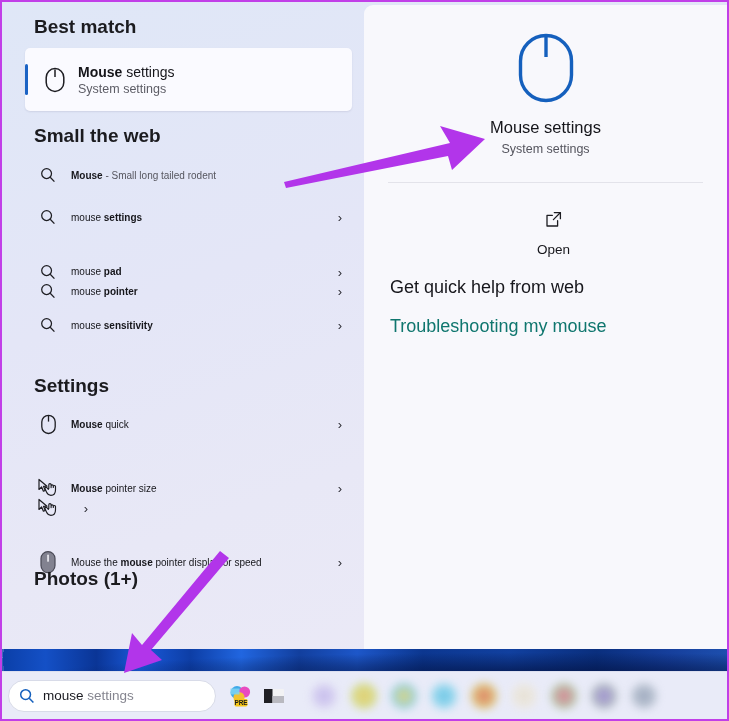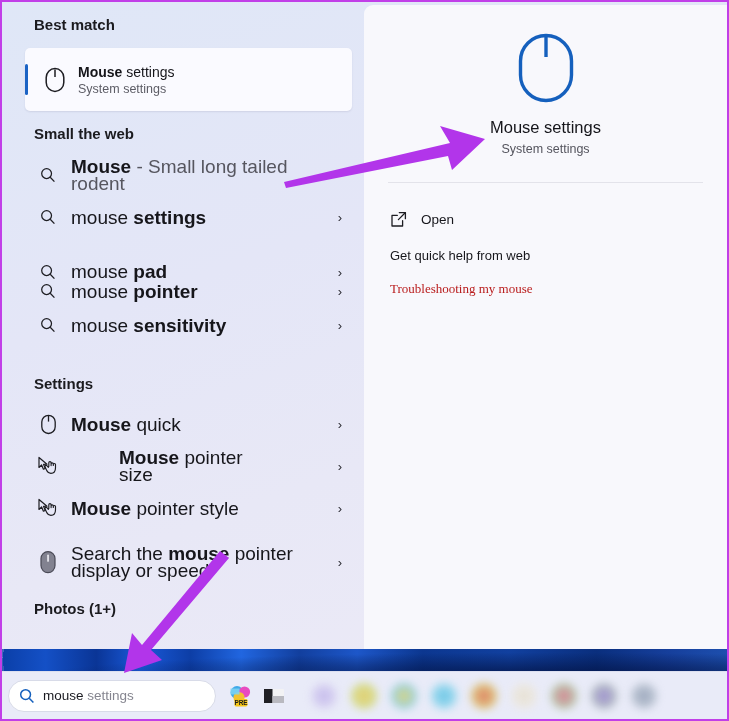--- a/index.html
+++ b/index.html
@@ -29,21 +29,21 @@
 
   
   .results {
     position: absolute;
     left: 0; top: 0;
     width: 360px; height: 651px;
     overflow: hidden;
   }
 
   .section-head {
-    font-size: 15px;
+    font-size: 19px;
     font-weight: bold;
     color: #1b1b1f;
     padding-left: 32px;
   }
 
   
   .bestmatch-card {
     position: absolute;
     left: 23px; top: 46px;
     width: 327px; height: 63px;
@@ -79,21 +79,21 @@
     display: flex;
     align-items: center;
     border-radius: 4px;
   }
   .row .r-icon {
     width: 46px; min-width: 46px;
     display: flex; align-items: center; justify-content: center;
   }
   .row .r-label {
     flex: 1;
-    font-size: 19px;
+    font-size: 10px;
     color: #16161b;
     line-height: 17px;
   }
   .row .r-label b { font-weight: bold; }
   .row .r-label .muted { color: #56565f; }
   .row .chev {
     width: 30px;
     text-align: center;
     font-size: 13px;
     color: #2b2b33;
@@ -126,30 +126,31 @@
   .pv-divider {
     margin: 26px 24px 0 24px;
     height: 1px;
     background: #e3e3ea;
   }
   .pv-actions { padding: 22px 0 0 0; }
   .pv-open {
     display: flex;
     align-items: center;
     gap: 14px;
-    padding: 6px 0 6px 26px;
+    padding: 6px 0 6px 16px;
     font-size: 13.5px;
     color: #17171c;
+    flex-direction: column;
   }
   .pv-link {
     padding: 14px 12px 0 26px;
-    font-size: 13px;
+    font-size: 18px;
     color: #17171c;
   }
-  .pv-link.dim { color: #b91c1c; padding-top: 18px; font-family: Liberation Serif, serif; }
+  .pv-link.dim { color: #0f766e; padding-top: 18px; }
 
   
   .wallstrip {
     position: absolute;
     left: 0; bottom: 48px;
     width: 725px; height: 22px;
     background:
       linear-gradient(90deg,
         #0b3fa8 0%, #1450c6 6%, #0a3596 13%, #1a5ada 19%,
         #0d3ea6 26%, #2166e0 33%, #123f9e 41%, #1d57c9 49%,
@@ -293,54 +294,53 @@
         <span class="r-icon">
           <svg width="17" height="21" viewBox="0 0 17 21">
             <rect x="1.8" y="1.3" width="13.4" height="18.2" rx="6.7" fill="none" stroke="#1d1d22" stroke-width="1.3"></rect>
             <line x1="8.5" y1="2" x2="8.5" y2="7.6" stroke="#1d1d22" stroke-width="1.3"></line>
           </svg>
         </span>
         <span class="r-label"><b>Mouse</b><span> quick</span></span>
         <span class="chev">›</span>
       </div>
 
-      <div class="row" style="top:443px;gap:48px;">
+      <div class="row" style="top:465px;">
         <span class="r-icon">
           <svg width="22" height="20" viewBox="0 0 22 20">
             <path d="M2 1.5 L2 11.5 L4.6 9 L6.4 13.2 L8.3 12.4 L6.6 8.4 L10 8.2 Z" fill="none" stroke="#1d1d22" stroke-width="1.2" stroke-linejoin="round"></path>
             <path d="M11.8 10.4 v-3.6 a1.15 1.15 0 0 1 2.3 0 v2.8 M14.1 8 a1.1 1.1 0 0 1 2.2 0 v1.4 M16.3 8.6 a1.1 1.1 0 0 1 2.2 0 v3.1 c0 3.6-2 5.6-4.6 5.6 -2.4 0-3.5-1.3-4.3-3 l-1.5-3.2 a1.2 1.2 0 0 1 2-1.3 l1.3 1.6" fill="none" stroke="#1d1d22" stroke-width="1.15" stroke-linejoin="round" stroke-linecap="round"></path>
           </svg>
         </span>
         <span class="r-label"><b>Mouse</b><span> pointer size</span></span>
         <span class="chev">›</span>
       </div>
 
       <div class="row" style="top:485px;">
         <span class="r-icon">
           <svg width="22" height="20" viewBox="0 0 22 20">
             <path d="M2 1.5 L2 11.5 L4.6 9 L6.4 13.2 L8.3 12.4 L6.6 8.4 L10 8.2 Z" fill="none" stroke="#1d1d22" stroke-width="1.2" stroke-linejoin="round"></path>
             <path d="M11.8 10.4 v-3.6 a1.15 1.15 0 0 1 2.3 0 v2.8 M14.1 8 a1.1 1.1 0 0 1 2.2 0 v1.4 M16.3 8.6 a1.1 1.1 0 0 1 2.2 0 v3.1 c0 3.6-2 5.6-4.6 5.6 -2.4 0-3.5-1.3-4.3-3 l-1.5-3.2 a1.2 1.2 0 0 1 2-1.3 l1.3 1.6" fill="none" stroke="#1d1d22" stroke-width="1.15" stroke-linejoin="round" stroke-linecap="round"></path>
           </svg>
         </span>
-        <span class="r-label"><b>Mouse</b><span> pointer style</span></span>
         <span class="chev">›</span>
       </div>
 
       <div class="row" style="top:532px; height:56px; align-items:center;">
         <span class="r-icon">
           <svg width="18" height="24" viewBox="0 0 18 24">
             <rect x="2" y="1.6" width="14" height="21" rx="7" fill="#828290" stroke="#4a4a56" stroke-width="1.2"></rect>
             <rect x="8.2" y="4.4" width="1.7" height="7.4" rx="0.85" fill="#e9e9ef"></rect>
           </svg>
         </span>
-        <span class="r-label" style="padding-right:6px;"><span>Search the </span><b>mouse</b><span> pointer display or speed</span></span>
-        <span class="chev">›</span>
-      </div>
-
-      <div class="section-head" style="position:absolute; left:0; top:598px;">Photos (1+)</div>
+        <span class="r-label" style="padding-right:6px;"><span>Mouse the </span><b>mouse</b><span> pointer display or speed</span></span>
+        <span class="chev">›</span>
+      </div>
+
+      <div class="section-head" style="position:absolute; left:0; top:566px;">Photos (1+)</div>
     </div>
 
     <div class="preview">
       <div class="pv-hero">
         <div>
           <svg width="58" height="72" viewBox="0 0 58 72">
             <rect x="3.5" y="3.5" width="51" height="65" rx="25.5" fill="none" stroke="#1560bd" stroke-width="3.4"></rect>
             <line x1="29" y1="5" x2="29" y2="25" stroke="#1560bd" stroke-width="3.4"></line>
           </svg>
         </div>

